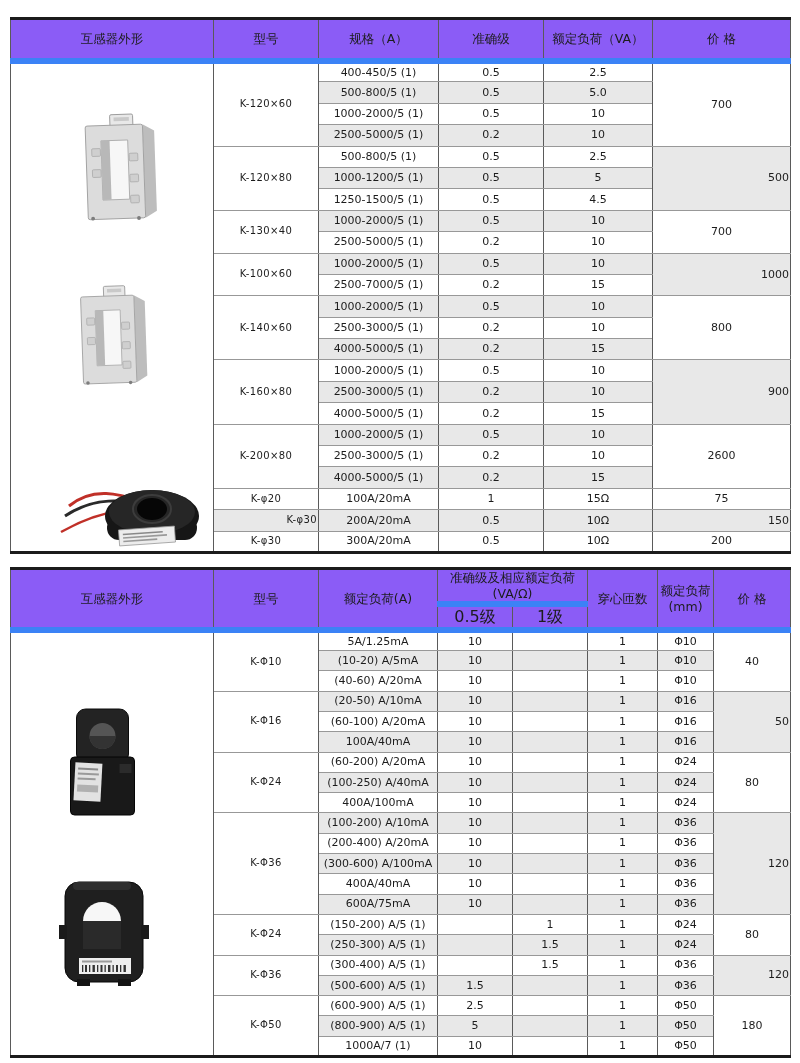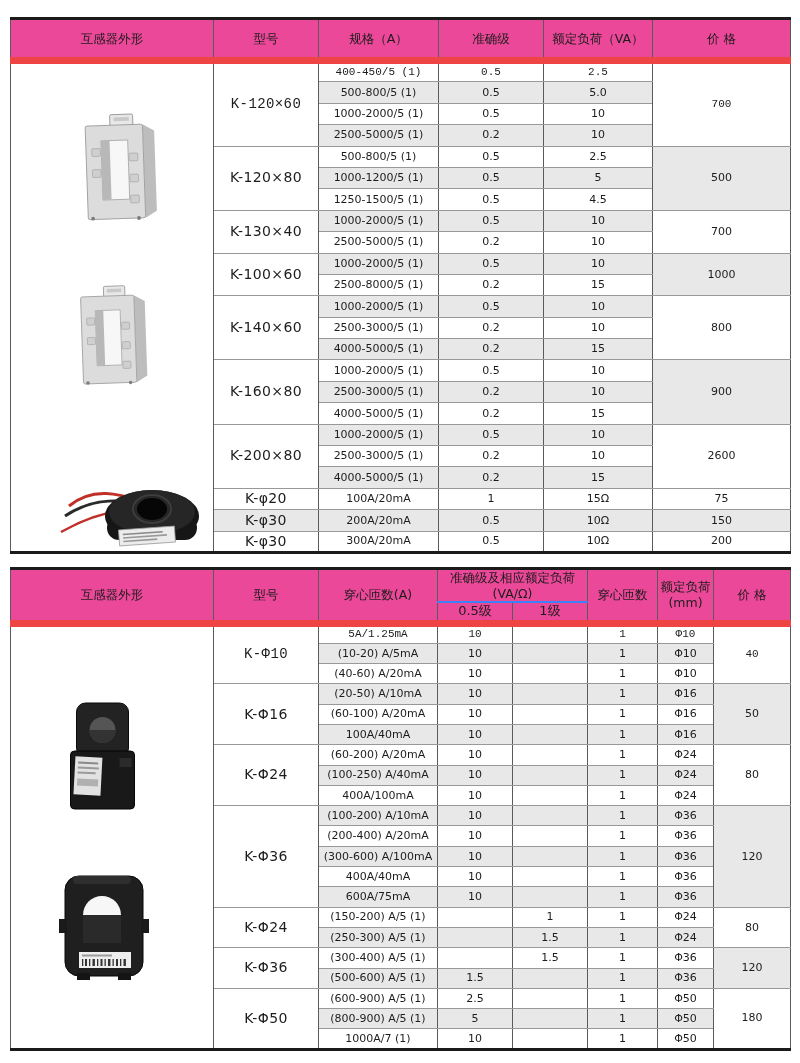--- a/index.html
+++ b/index.html
@@ -15,35 +15,35 @@
   }
   #t1{top:17px;}
   #t2{top:567px;}
   .tbl th,.tbl td{
     border-left:1px solid #5a5a5a;border-right:1px solid #5a5a5a;
     border-top:1px solid #989898;border-bottom:1px solid #989898;
     text-align:center;vertical-align:middle;padding:0 1px;
     font-size:11px;line-height:1.25;overflow:hidden;white-space:nowrap;
   }
   .tbl thead th{
-    background:#ec4899;font-weight:normal;font-size:12.5px;
-    border-bottom:2px solid #3b82f6;white-space:normal;
+    background:#8b5cf6;font-weight:normal;font-size:12.5px;
+    border-bottom:6px solid #3b82f6;white-space:normal;
   }
-  #t2 thead th.sub{font-size:13px;}
+  #t2 thead th.sub{font-size:16px;}
   #t1 thead tr{height:42px;}
   #t2 thead tr.h1{height:31px;}
   #t2 thead tr.h2{height:20px;}
   #t1 tbody tr{height:21.4px;}
   #t2 tbody tr{height:20.3px;}
   tbody tr.shade td{background:#e8e8e8;}
   td.cell-white{background:#ffffff !important;}
-  td.cell-shade{background:#e8e8e8 !important;}
+  td.cell-shade{background:#e8e8e8 !important;text-align:right;}
   tbody tr.sec-start td{border-top:1px solid #555;}
-  thead + tbody tr:first-child td{border-top:7px solid #ef4444;font-family:Liberation Mono, monospace;}
-  td.model-cell{font-size:14px;letter-spacing:.4px;}
+  thead + tbody tr:first-child td{border-top:5px solid #ef4444;}
+  td.model-cell{font-size:10px;letter-spacing:.4px;}
   td.img-cell{position:relative;padding:0;}
   .img-wrap{position:absolute;}
   .img-wrap svg{width:100%;height:100%;display:block;}
 </style>
 </head>
 <body>
 
 <table id="t1" class="tbl">
   <colgroup>
     <col style="width:203px">
@@ -174,21 +174,21 @@
         <td>10</td>
       </tr>
       <tr class="shade sec-start">
         <td rowspan="2" class="model-cell cell-white">K-100×60</td>
         <td>1000-2000/5 (1)</td>
         <td>0.5</td>
         <td>10</td>
         <td rowspan="2" class="price-cell cell-shade">1000</td>
       </tr>
       <tr>
-        <td>2500-8000/5 (1)</td>
+        <td>2500-7000/5 (1)</td>
         <td>0.2</td>
         <td>15</td>
       </tr>
       <tr class="shade sec-start">
         <td rowspan="3" class="model-cell cell-white">K-140×60</td>
         <td>1000-2000/5 (1)</td>
         <td>0.5</td>
         <td>10</td>
         <td rowspan="3" class="price-cell cell-white">800</td>
       </tr>
@@ -268,21 +268,21 @@
     <col style="width:75px">
       <col style="width:75px">
       <col style="width:70px">
     <col style="width:56px">
       <col style="width:77px">
   </colgroup>
   <thead>
     <tr class="h1">
       <th rowspan="2">互感器外形</th>
       <th rowspan="2">型号</th>
-      <th rowspan="2">穿心匝数(A)</th>
+      <th rowspan="2">额定负荷(A)</th>
       <th colspan="2">准确级及相应额定负荷(VA/Ω)</th>
       <th rowspan="2">穿心匝数</th>
       <th rowspan="2">额定负荷(mm)</th>
       <th rowspan="2">价 格</th>
     </tr>
     <tr class="h2">
       <th class="sub">0.5级</th>
       <th class="sub">1级</th>
     </tr>
   </thead>

